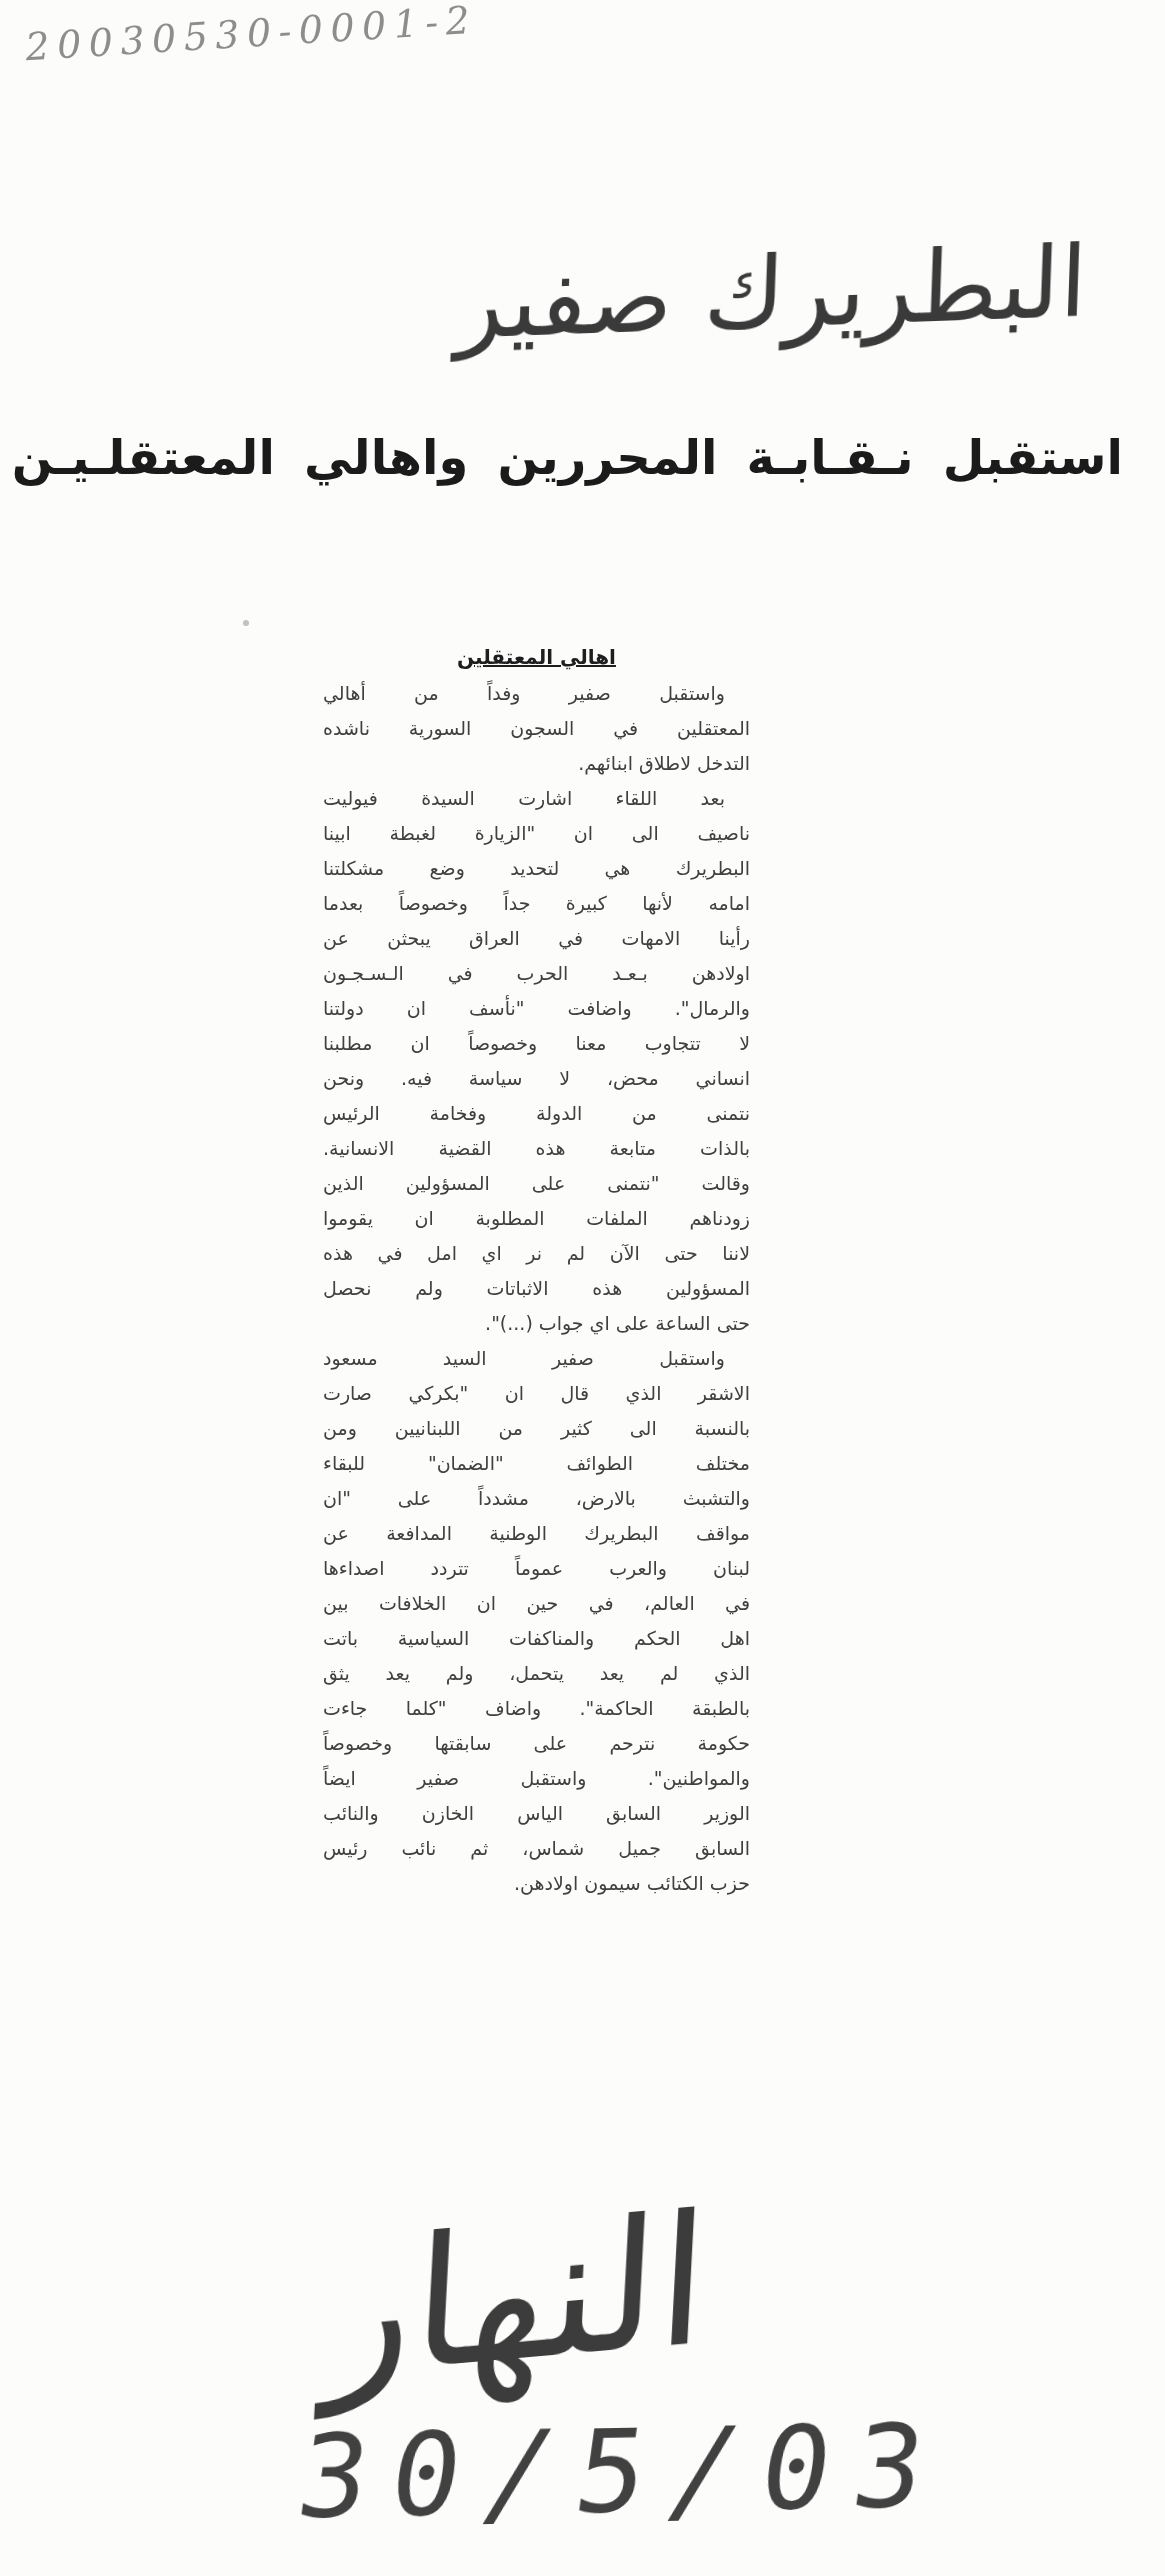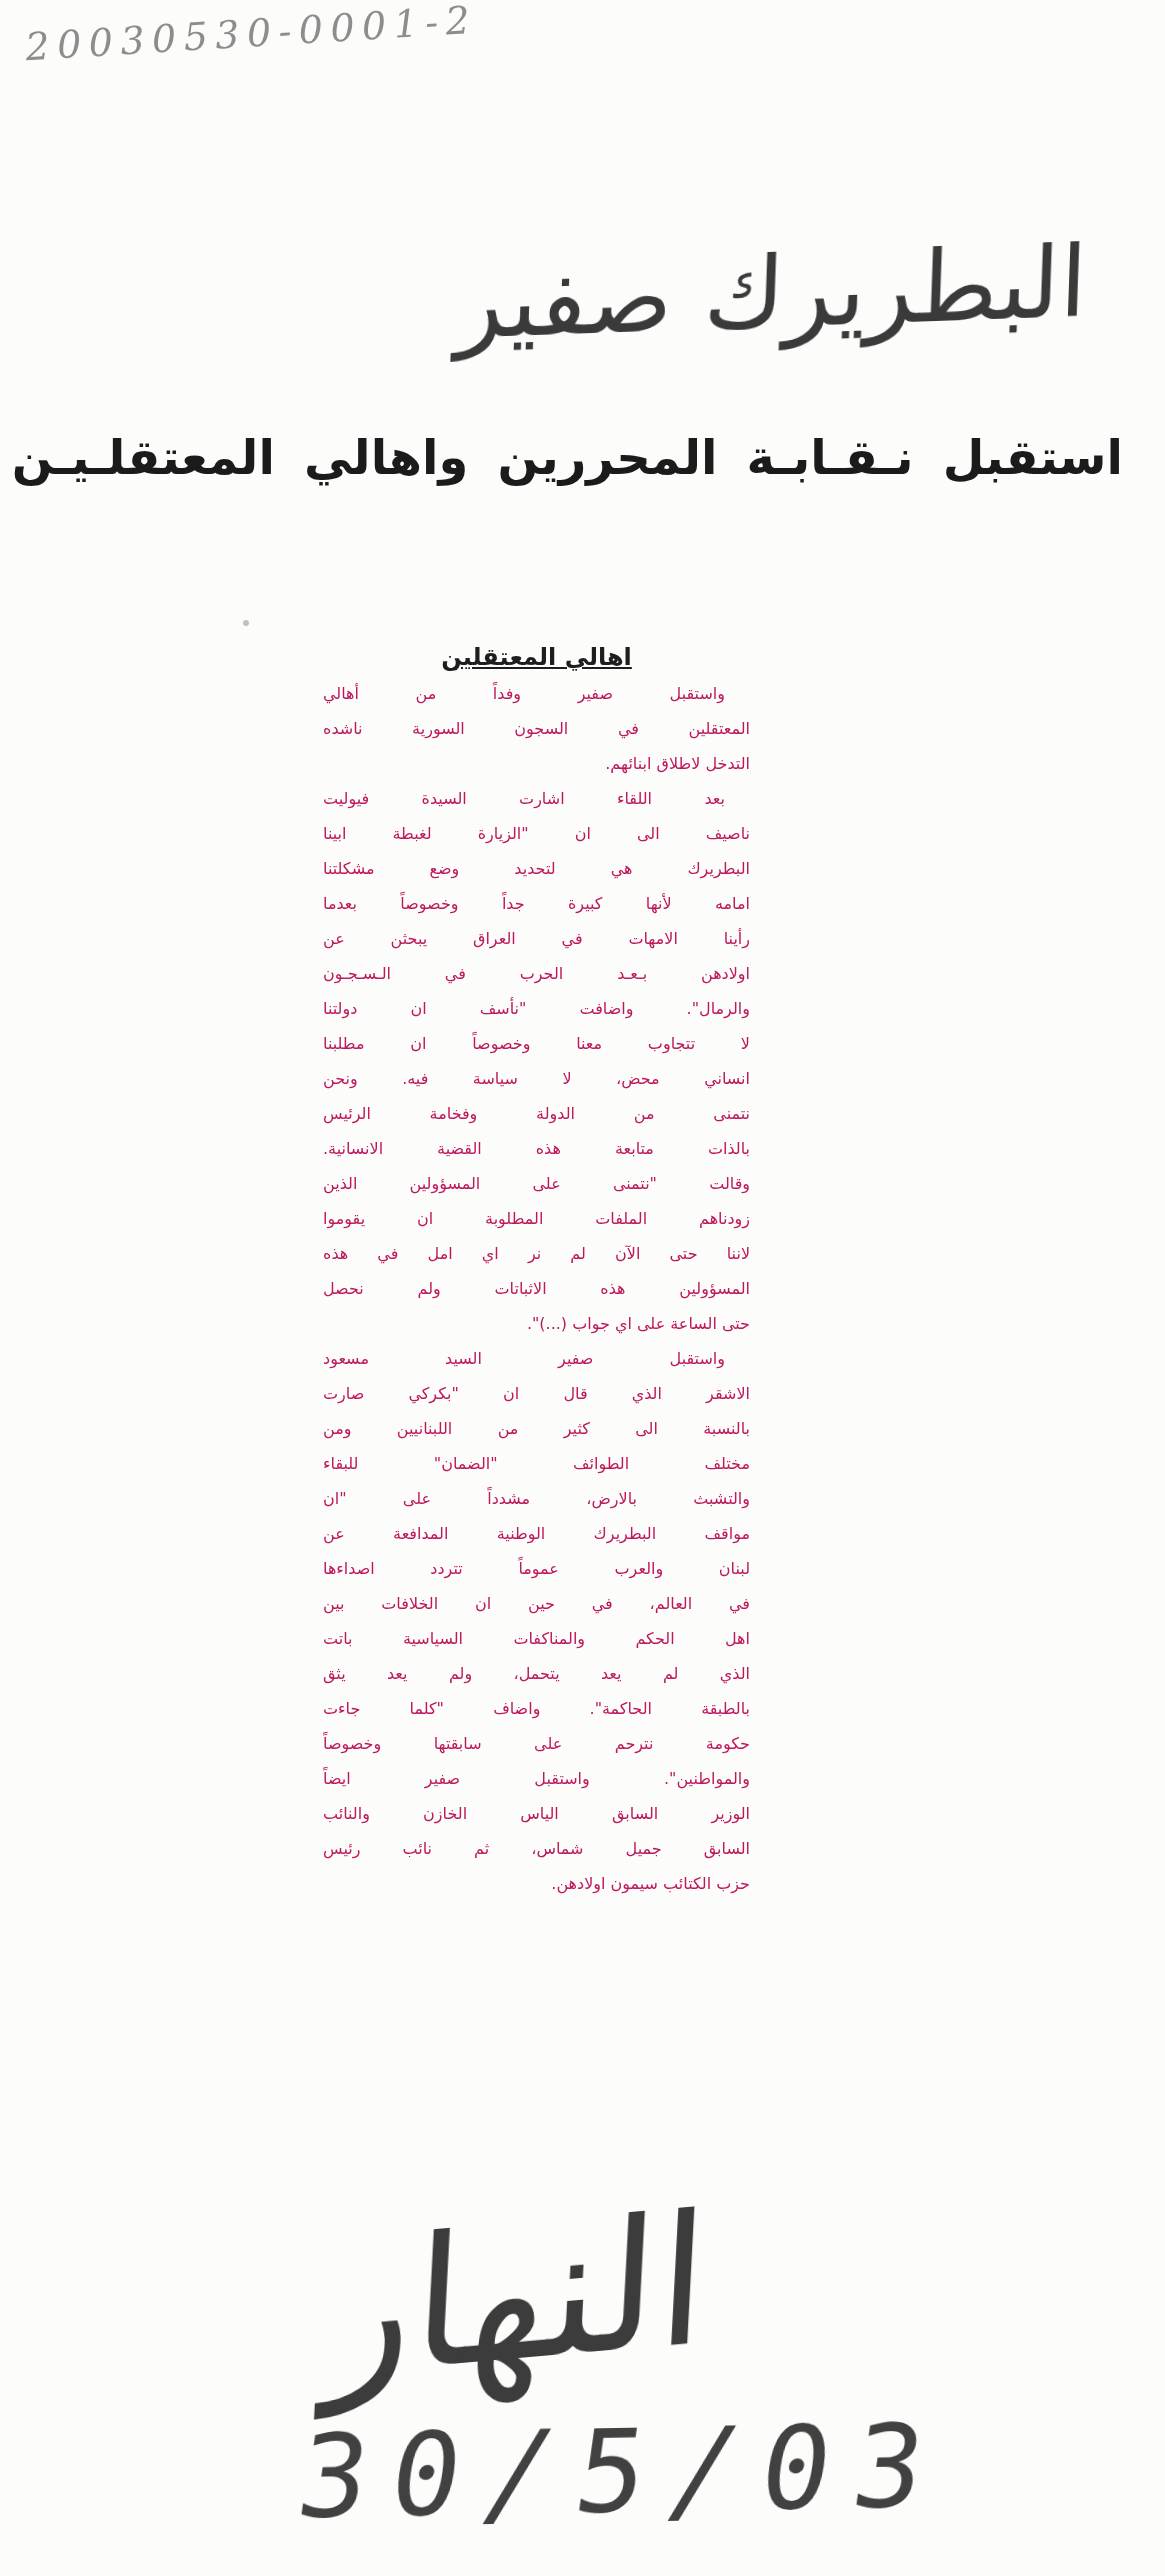--- a/index.html
+++ b/index.html
@@ -62,34 +62,34 @@
   
   .article {
     position: absolute;
     top: 638px;
     right: 415px;
     width: 427px;
     direction: rtl;
     color: #272727;
   }
   .section-header {
-    font-size: 24px;
+    font-size: 20px;
     line-height: 38px;
     font-weight: bold;
     text-decoration: underline;
     text-align: center;
     color: #1e1e1e;
   }
   .article-line {
-    font-size: 16px;
+    font-size: 19px;
     line-height: 35px;
     text-align: justify;
     text-align-last: justify;
     white-space: nowrap;
-    color: #be185d;
+    color: #404040;
   }
   .article-line.indent { padding-right: 25px; }
   .article-line.end { text-align-last: right; }
   
   .paper-name {
     position: absolute;
     left: 325px;
     top: 2146px;
     width: 383px;
     direction: rtl;

